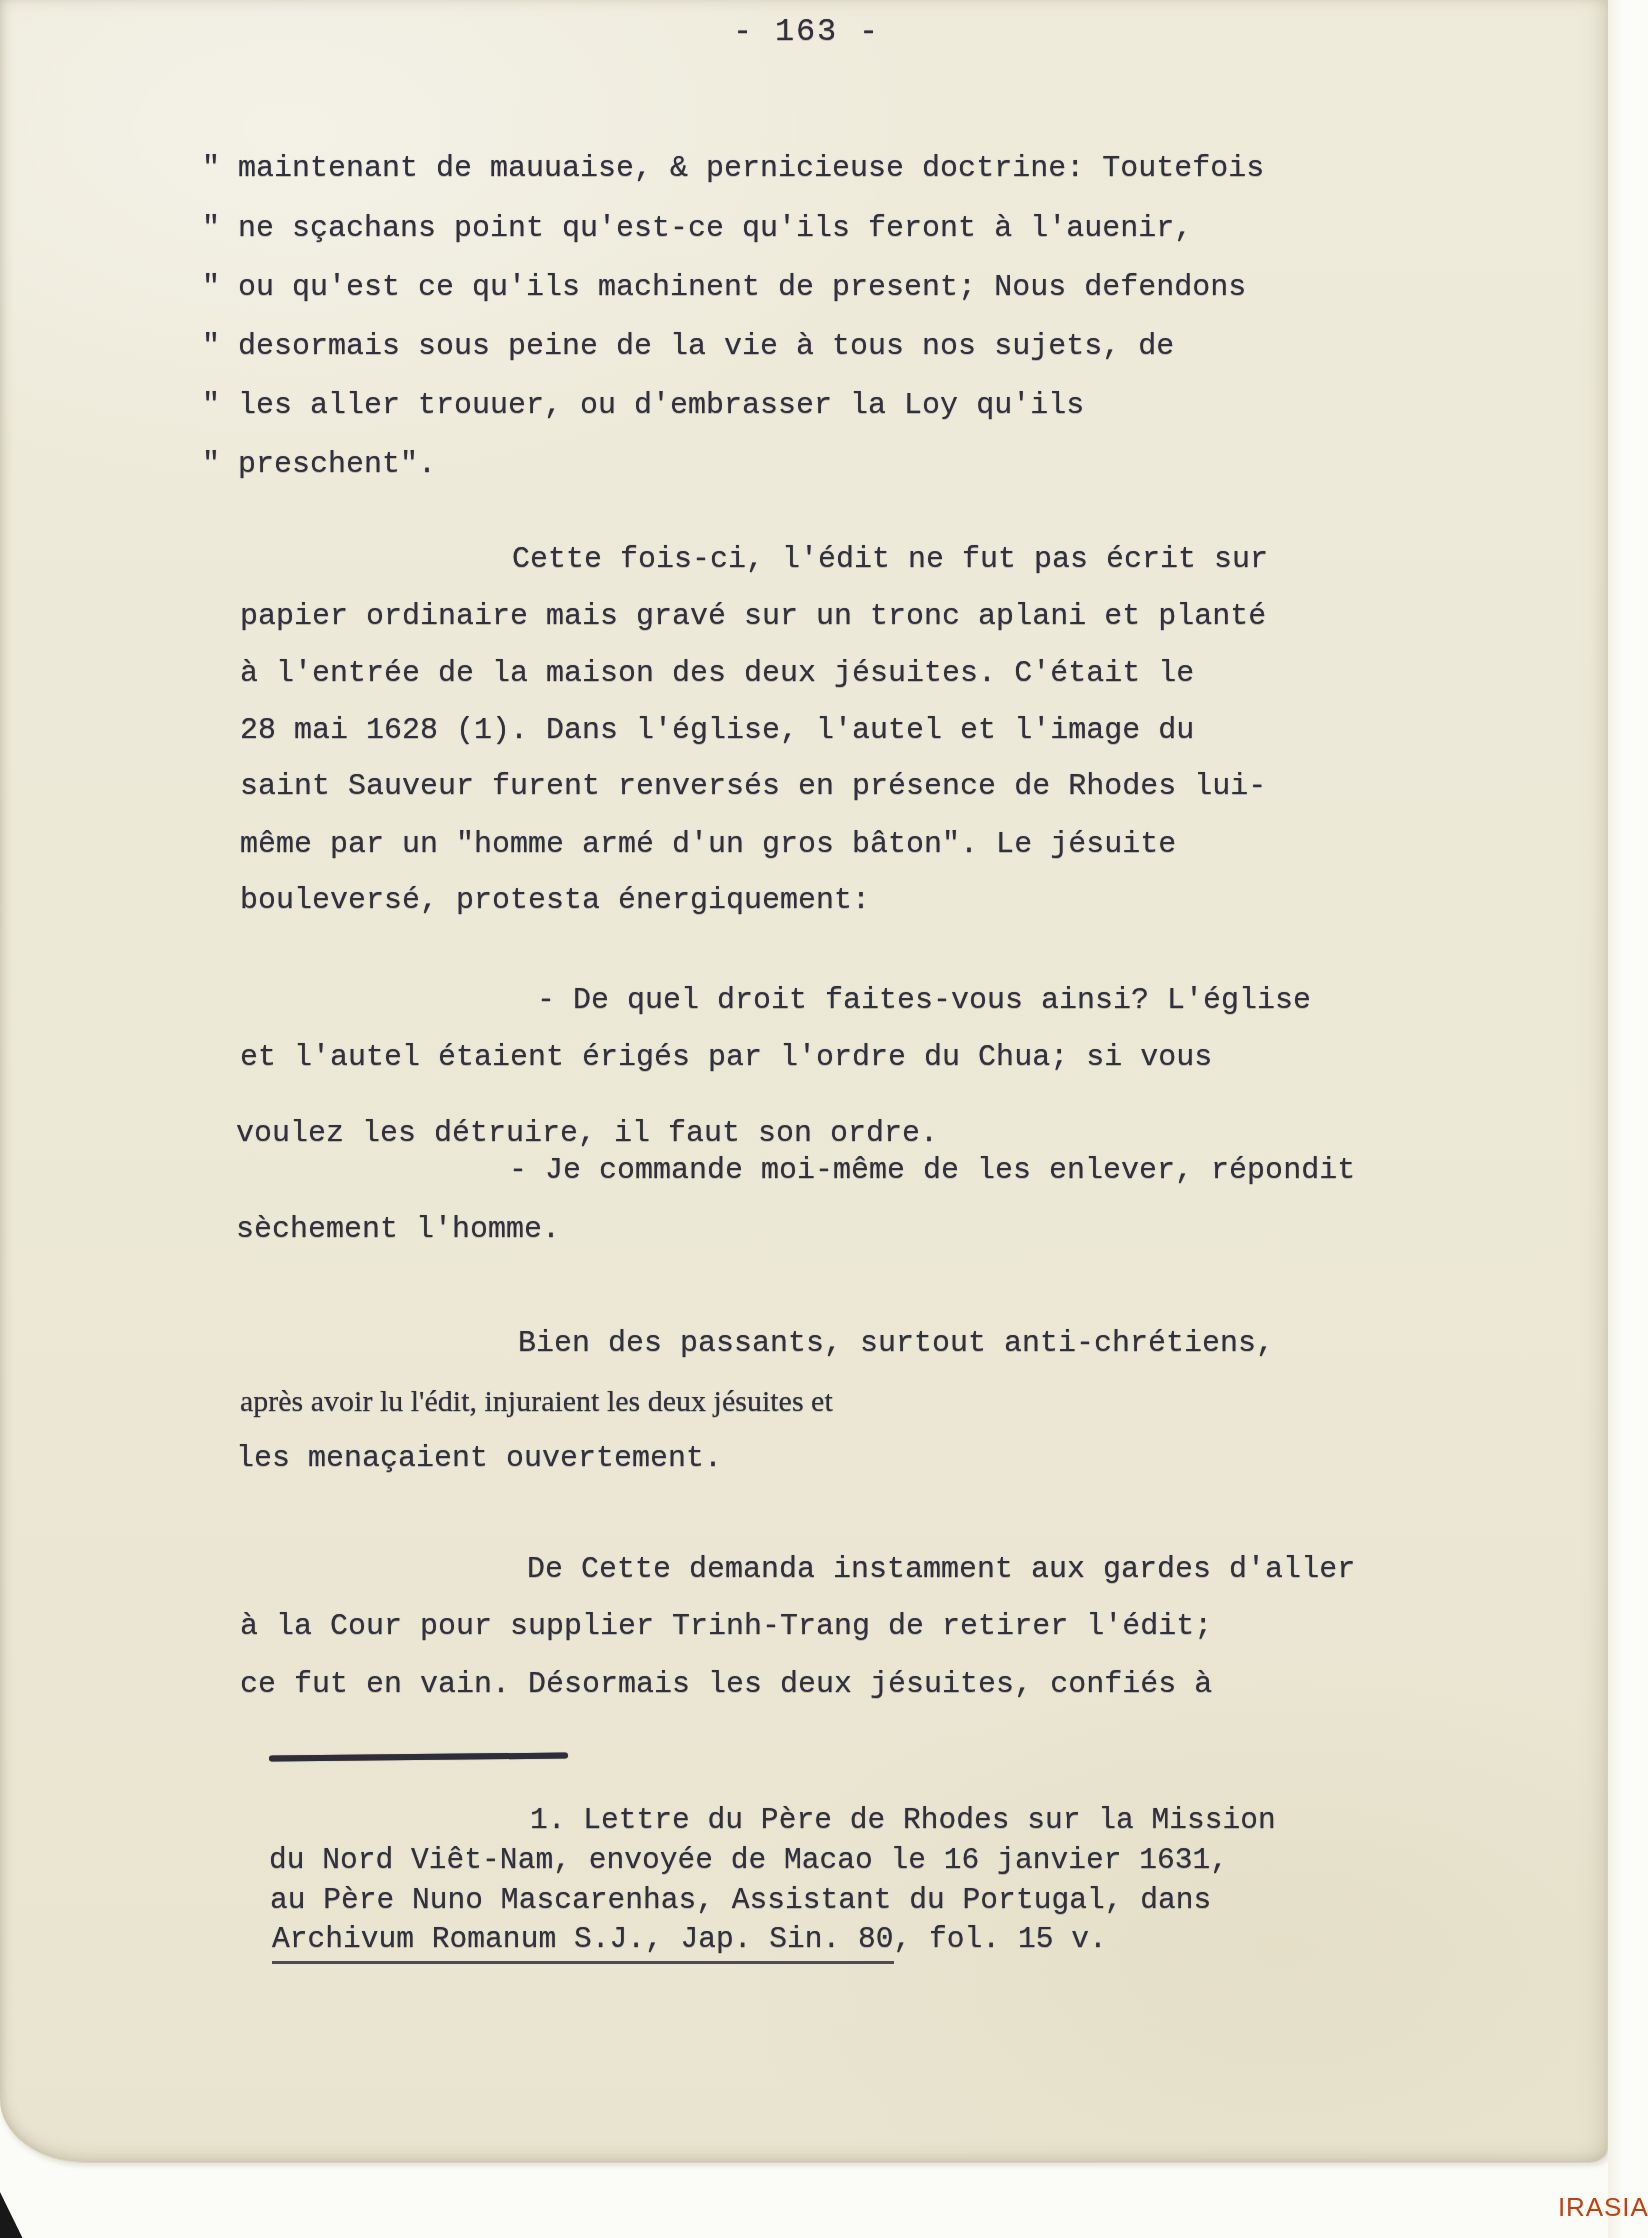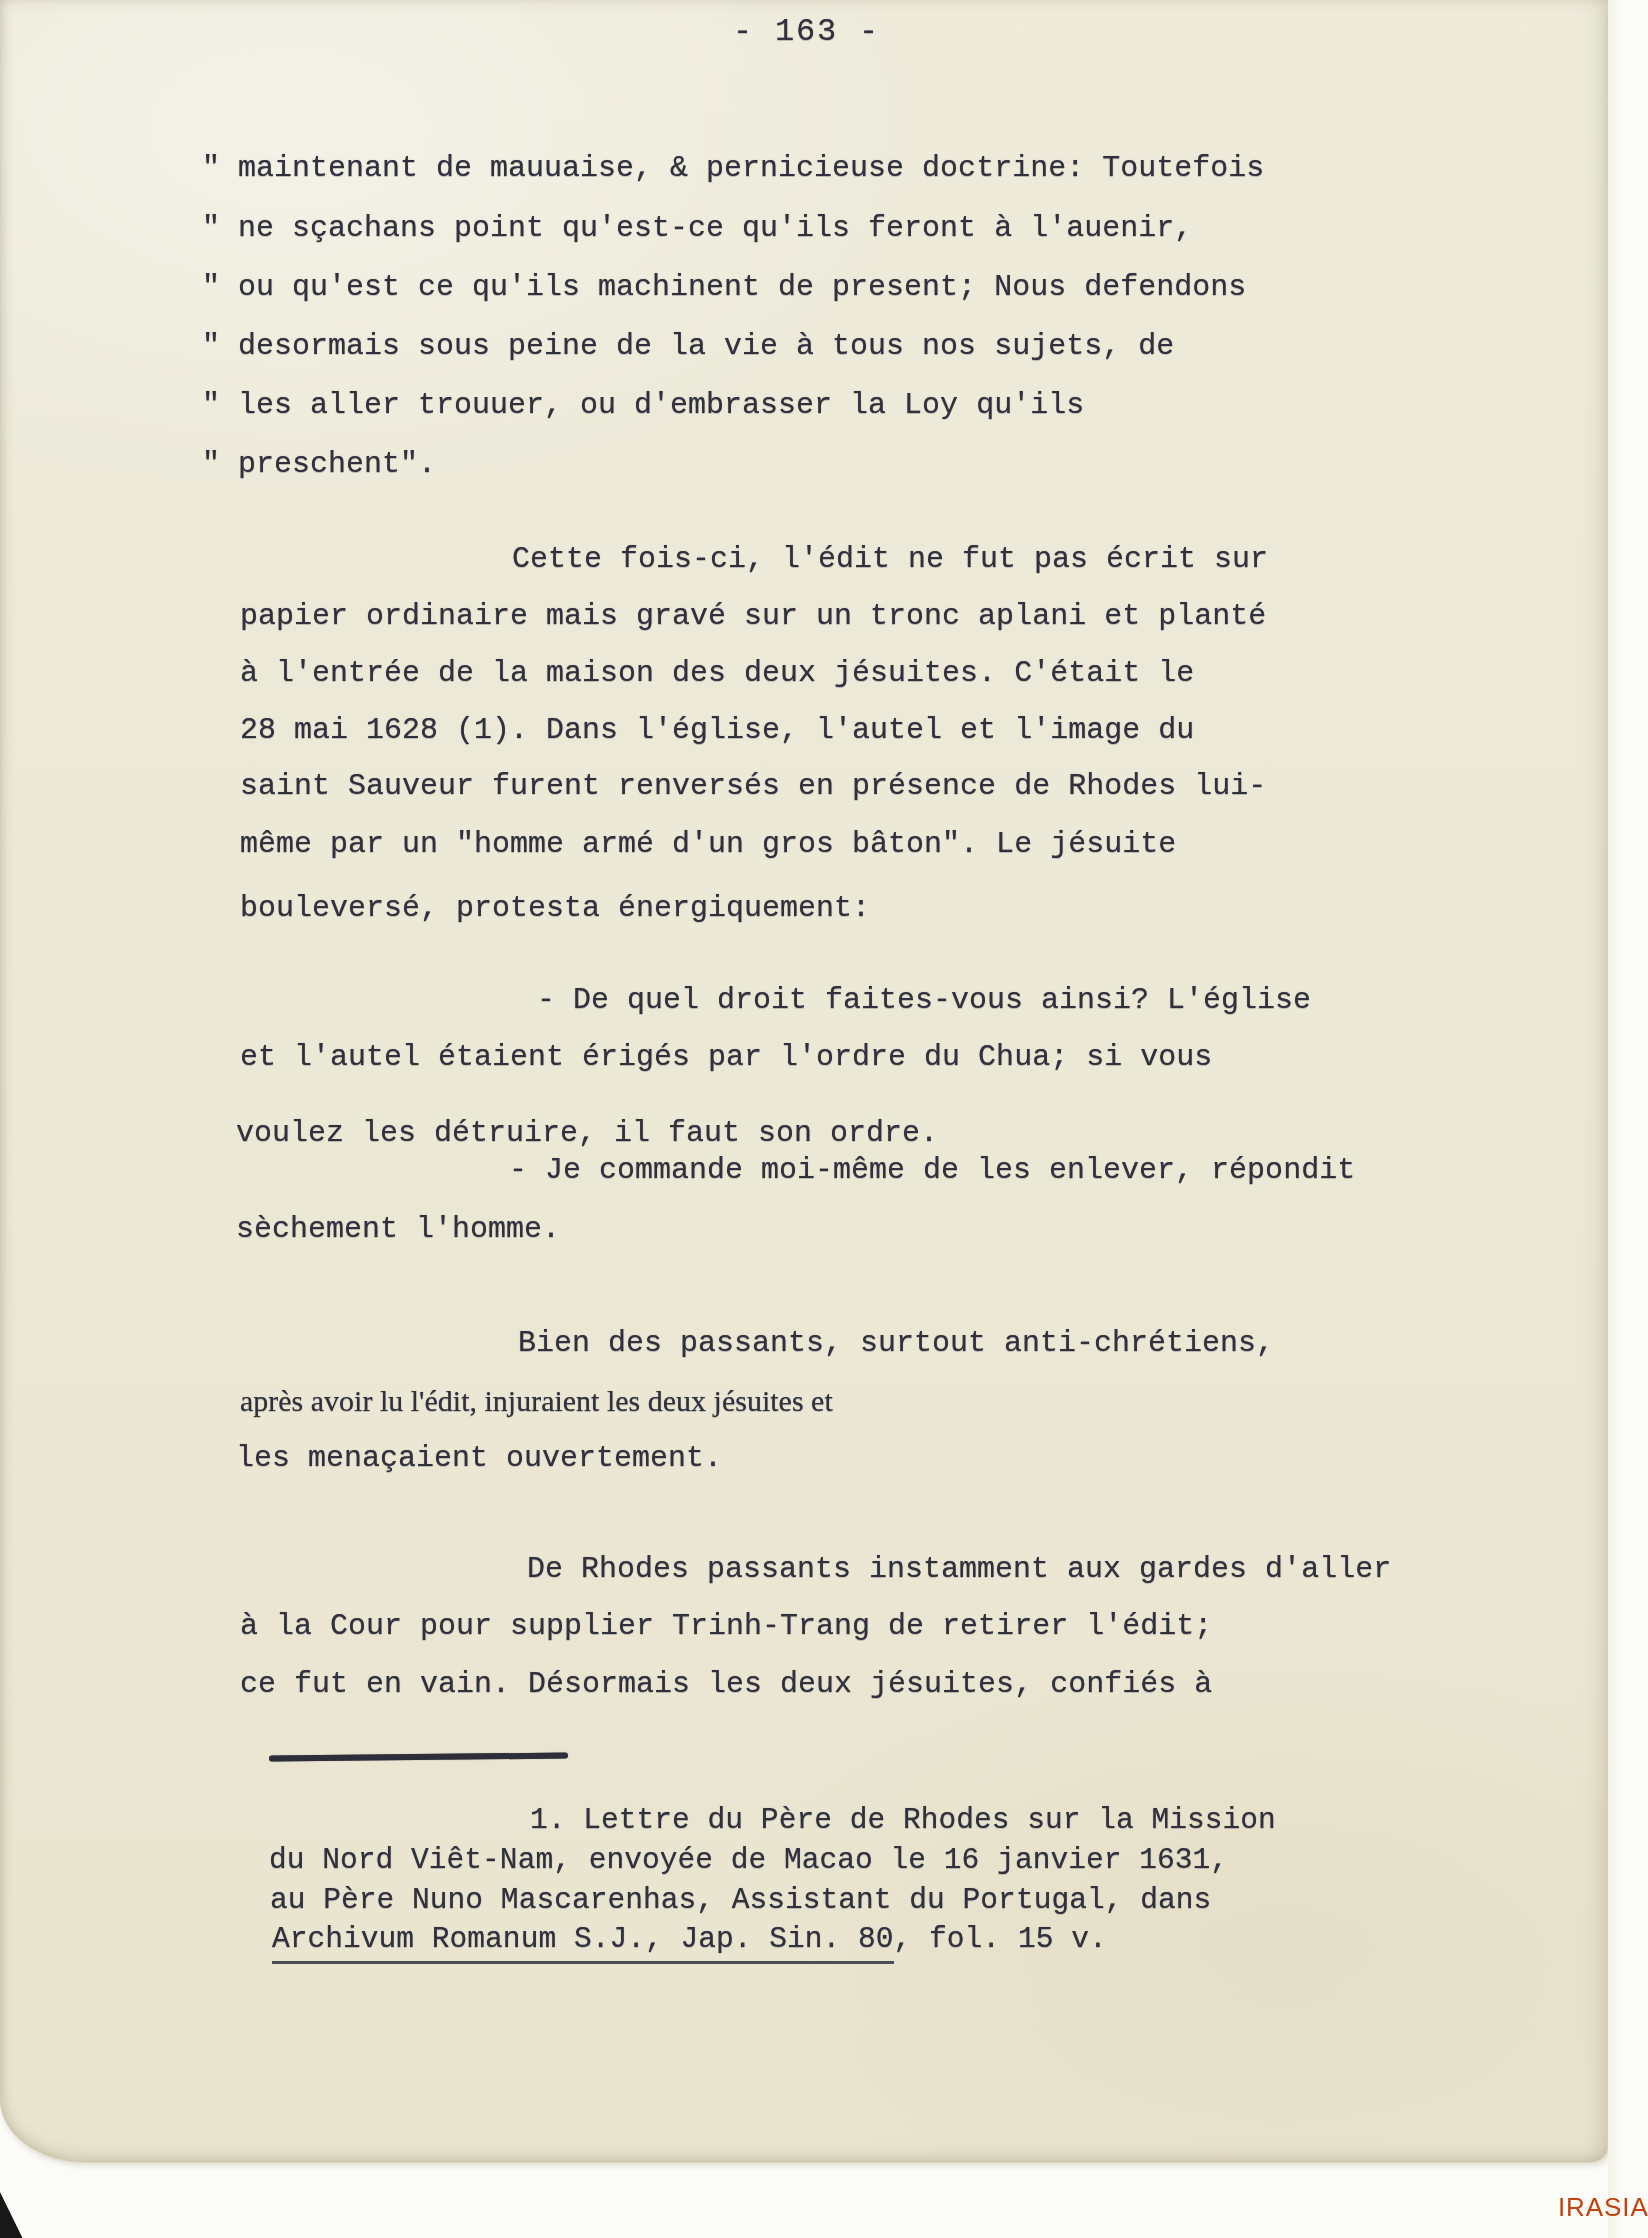--- a/index.html
+++ b/index.html
@@ -81,33 +81,33 @@
 <div class="tline" style="left:202px;top:328px;">" desormais sous peine de la vie à tous nos sujets, de</div>
 <div class="tline" style="left:202px;top:387px;">" les aller trouuer, ou d'embrasser la Loy qu'ils</div>
 <div class="tline" style="left:202px;top:446px;">" preschent".</div>
 
 <div class="tline" style="left:512px;top:541px;">Cette fois-ci, l'édit ne fut pas écrit sur</div>
 <div class="tline" style="left:240px;top:598px;">papier ordinaire mais gravé sur un tronc aplani et planté</div>
 <div class="tline" style="left:240px;top:655px;">à l'entrée de la maison des deux jésuites. C'était le</div>
 <div class="tline" style="left:240px;top:712px;">28 mai 1628 (1). Dans l'église, l'autel et l'image du</div>
 <div class="tline" style="left:240px;top:768px;">saint Sauveur furent renversés en présence de Rhodes lui-</div>
 <div class="tline" style="left:240px;top:826px;">même par un "homme armé d'un gros bâton". Le jésuite</div>
-<div class="tline" style="left:240px;top:882px;margin-top:8px;">bouleversé, protesta énergiquement:</div>
+<div class="tline" style="left:240px;top:882px;">bouleversé, protesta énergiquement:</div>
 
 <div class="tline" style="left:537px;top:982px;">- De quel droit faites-vous ainsi? L'église</div>
 <div class="tline" style="left:240px;top:1039px;">et l'autel étaient érigés par l'ordre du Chua; si vous</div>
 <div class="tline" style="left:236px;top:1095px;margin-top:20px;">voulez les détruire, il faut son ordre.</div>
 <div class="tline" style="left:509px;top:1152px;">- Je commande moi-même de les enlever, répondit</div>
 <div class="tline" style="left:236px;top:1211px;">sèchement l'homme.</div>
 
 <div class="tline" style="left:518px;top:1325px;">Bien des passants, surtout anti-chrétiens,</div>
 <div class="tline" style="left:240px;top:1383px;font-family:Liberation Serif, serif;">après avoir lu l'édit, injuraient les deux jésuites et</div>
 <div class="tline" style="left:236px;top:1440px;">les menaçaient ouvertement.</div>
 
-<div class="tline" style="left:527px;top:1551px;">De Rhodes passants instamment aux gardes d'aller</div>
+<div class="tline" style="left:527px;top:1551px;">De Cette demanda instamment aux gardes d'aller</div>
 <div class="tline" style="left:240px;top:1608px;">à la Cour pour supplier Trinh-Trang de retirer l'édit;</div>
 <div class="tline" style="left:240px;top:1666px;">ce fut en vain. Désormais les deux jésuites, confiés à</div>
 
 <div class="separator"></div>
 
 <div class="tline footnote-line" style="left:530px;top:1802px;">1. Lettre du Père de Rhodes sur la Mission</div>
 <div class="tline footnote-line" style="left:269px;top:1842px;">du Nord Viêt-Nam, envoyée de Macao le 16 janvier 1631,</div>
 <div class="tline footnote-line" style="left:270px;top:1882px;">au Père Nuno Mascarenhas, Assistant du Portugal, dans</div>
 <div class="tline footnote-line" style="left:272px;top:1921px;"><span class="underlined">Archivum Romanum S.J., Jap. Sin. 80</span><span>, fol. 15 v.</span></div>
 

